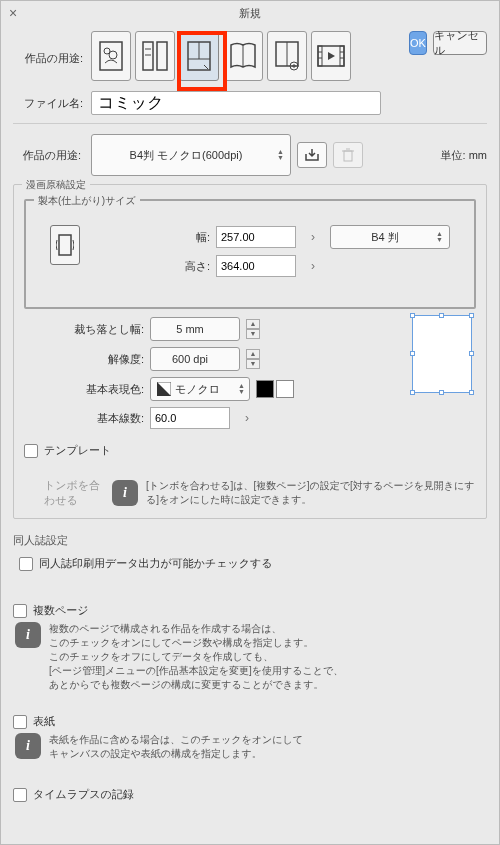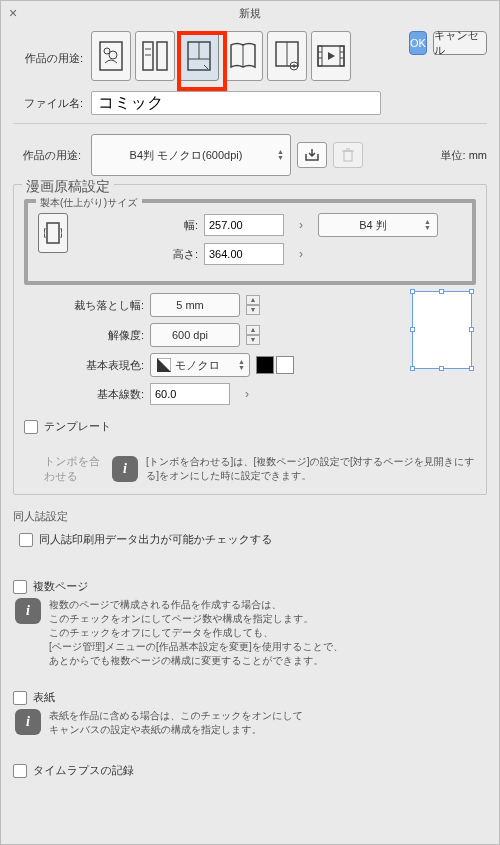--- a/index.html
+++ b/index.html
@@ -24,22 +24,22 @@
 .filename-input { flex: 1; }
 .divider { height: 1px; background: #ccc; margin: 6px 0 10px; }
 .preset-row { display: flex; align-items: center; gap: 6px; }
 .preset-row .lbl { width: 72px; text-align: right; padding-right: 4px; }
 .select { height: 42px; border: 1px solid #999; border-radius: 3px; background: #fafafa; display: flex; align-items: center; justify-content: center; position: relative; cursor: pointer; padding: 0 20px 0 10px; }
 .select .caret { position: absolute; right: 6px; display: flex; flex-direction: column; font-size: 7px; line-height: 6px; color: #666; }
 .preset-select { width: 200px; }
 .icon-btn { width: 30px; height: 26px; border: 1px solid #999; border-radius: 3px; background: #fafafa; display: flex; align-items: center; justify-content: center; cursor: pointer; }
 .unit-lbl { margin-left: auto; font-size: 11px; }
 .group { border: 1px solid #c5c5c5; border-radius: 2px; padding: 8px 10px 10px; margin-top: 8px; position: relative; background: #eaeaea; }
-.group-title { position: absolute; top: -7px; left: 8px; background: #eaeaea; padding: 0 4px; font-size: 14px; color: #555; }
-.subgroup { border: 4px solid #a3a3a3; border-radius: 2px; padding: 10px; margin-top: 6px; position: relative; }
+.group-title { position: absolute; top: -7px; left: 8px; background: #eaeaea; padding: 0 4px; font-size: 10px; color: #555; }
+.subgroup { border: 2px solid #a3a3a3; border-radius: 2px; padding: 24px; margin-top: 6px; position: relative; }
 .subgroup-title { position: absolute; top: -7px; left: 8px; background: #eaeaea; padding: 0 4px; font-size: 10px; color: #555; }
 .form-row { display: flex; align-items: center; margin-bottom: 6px; gap: 6px; }
 .form-row .flbl { width: 120px; text-align: right; font-size: 11px; }
 .num-input { width: 80px; height: 22px; border: 1px solid #aaa; background: #fff; padding: 0 4px; font-size: 11px; }
 .arrow-btn { width: 22px; height: 22px; display: flex; align-items: center; justify-content: center; color: #777; font-size: 12px; cursor: pointer; }
 .size-select { width: 120px; height: 24px; }
 .small-select { width: 90px; height: 24px; }
 .orient-btn { width: 30px; height: 40px; border: 1px solid #777; border-radius: 3px; background: #f5f5f5; display: flex; align-items: center; justify-content: center; cursor: pointer; }
 .color-swatches { display: flex; gap: 2px; }
 .swatch { width: 18px; height: 18px; border: 1px solid #888; cursor: pointer; }

